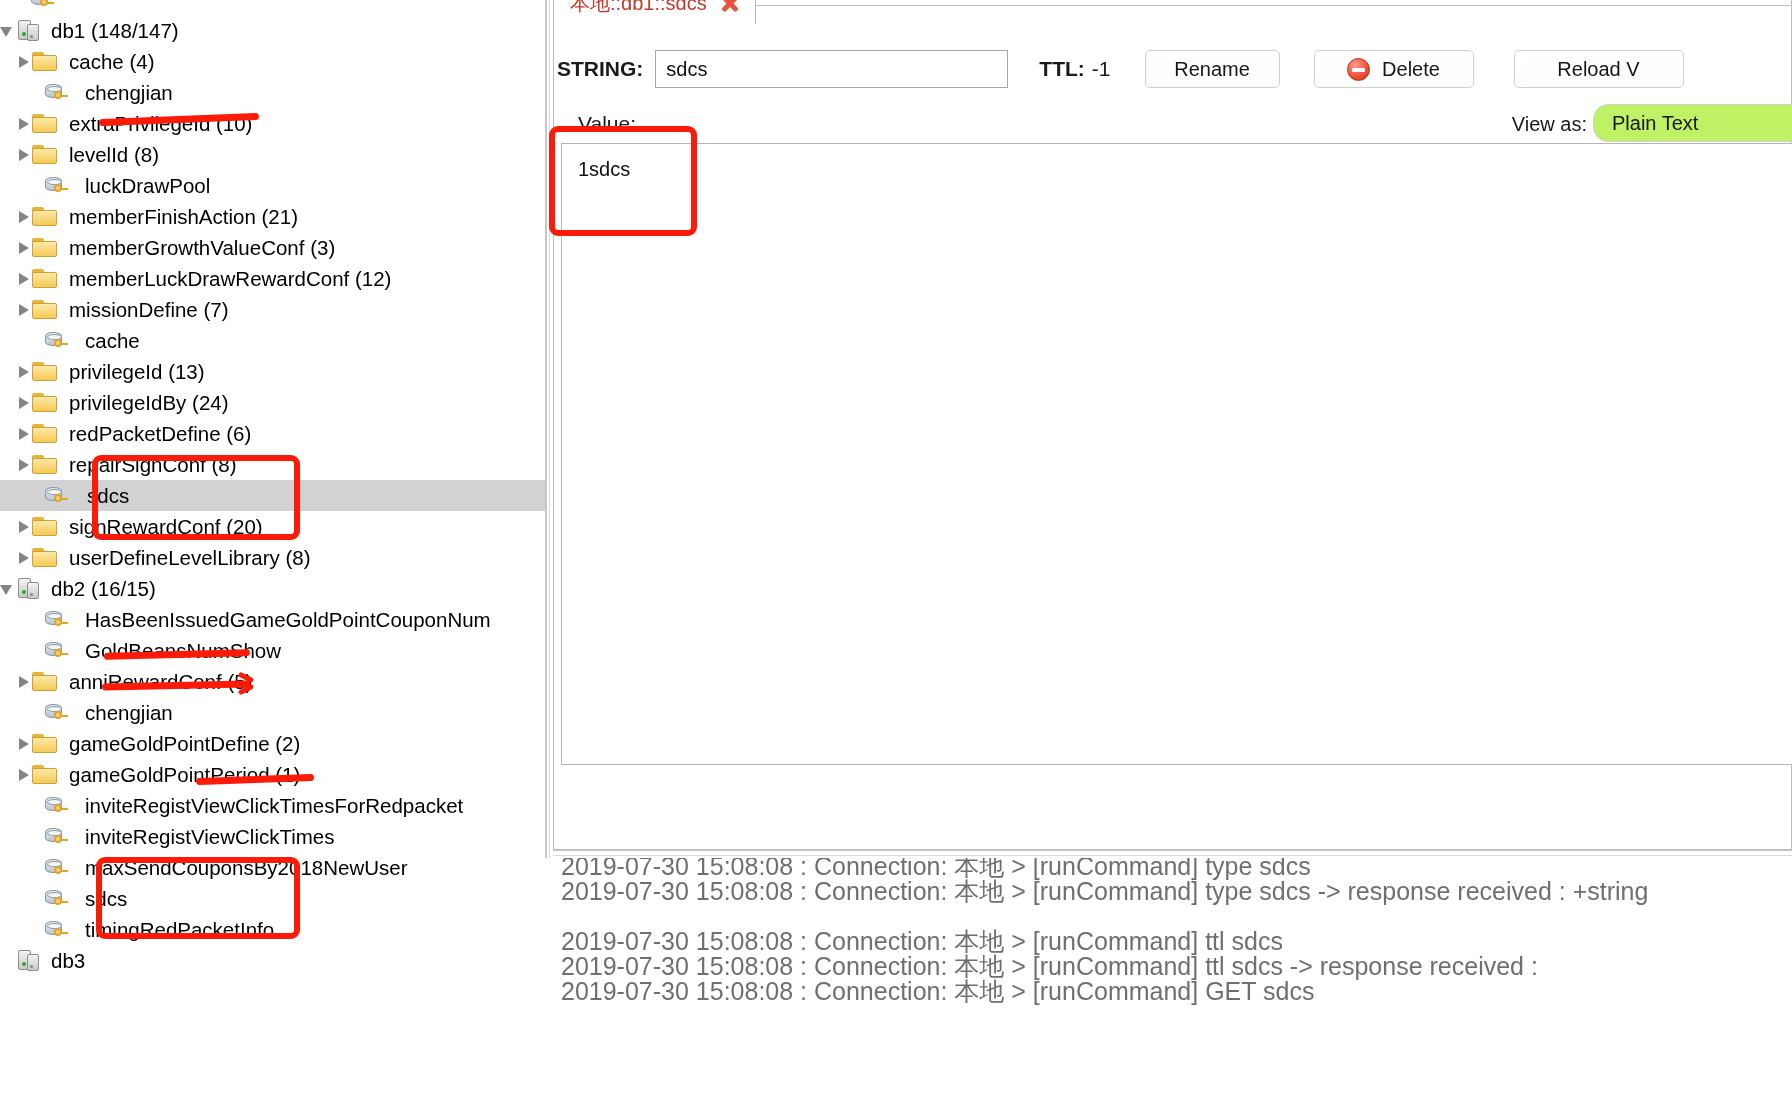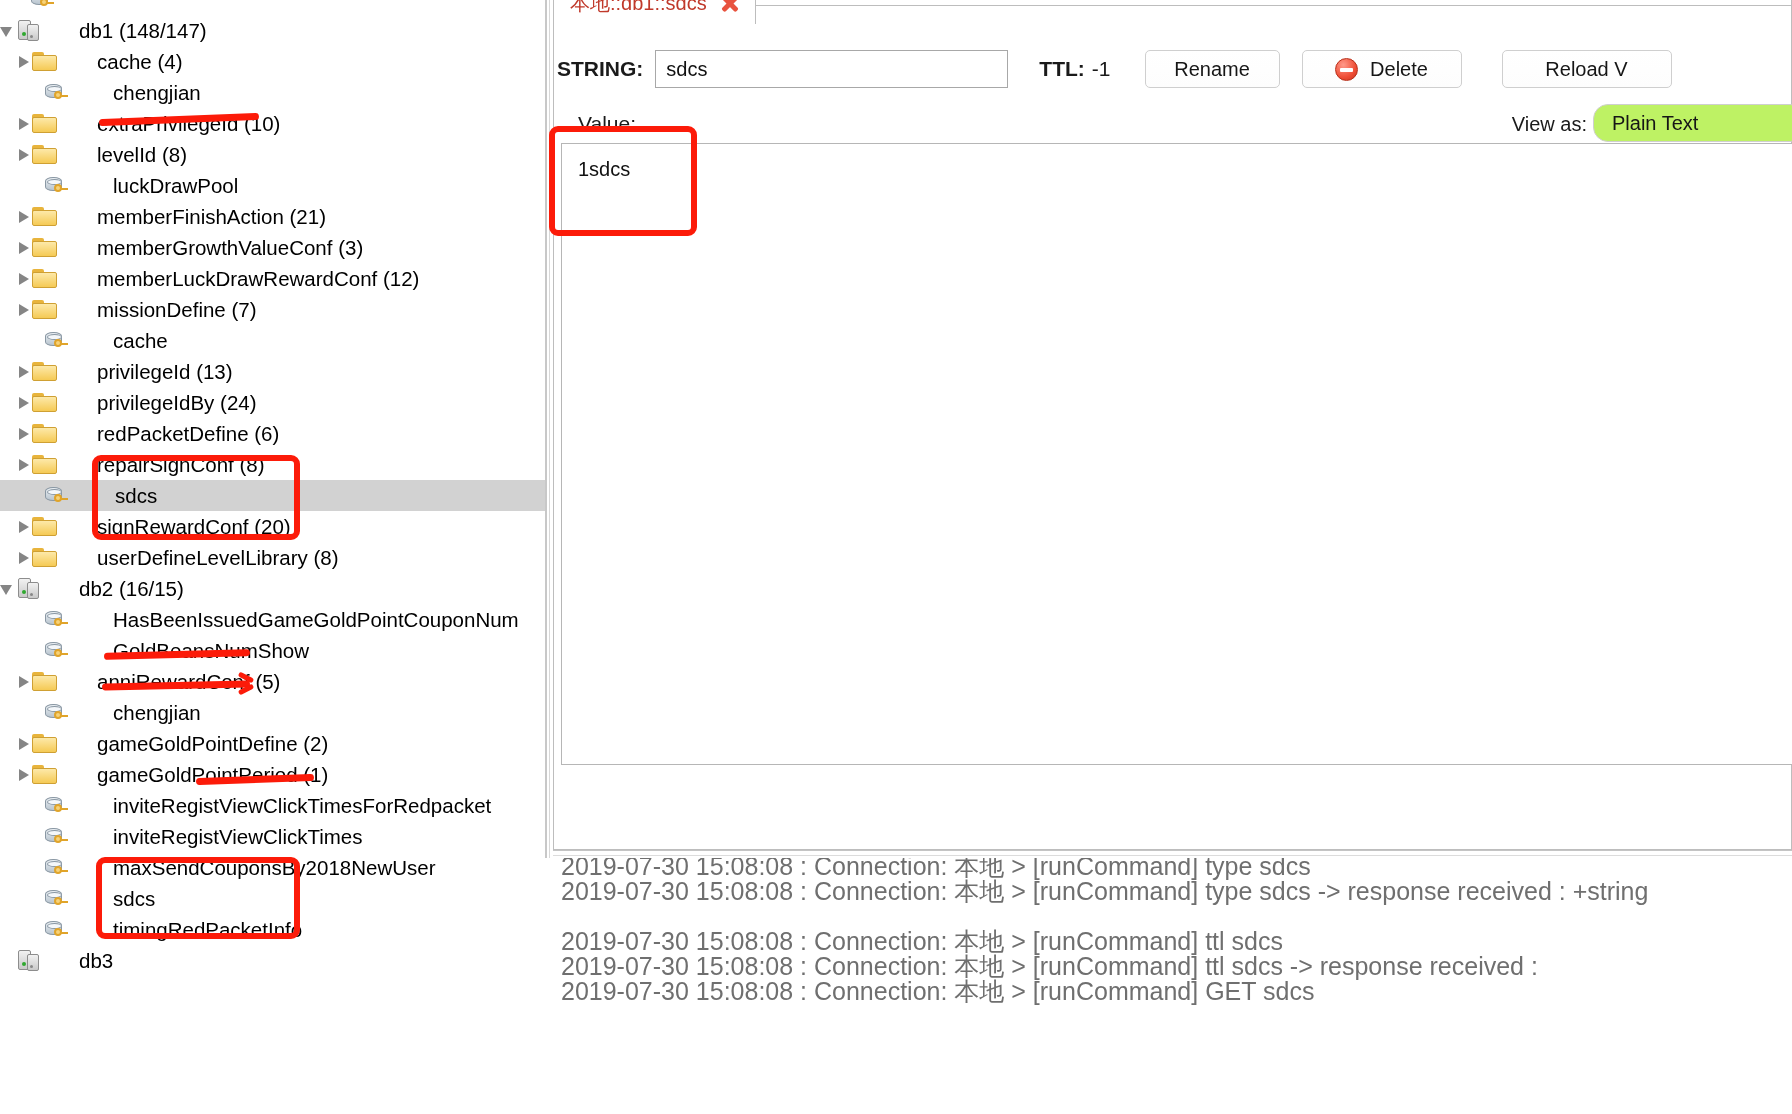--- a/index.html
+++ b/index.html
@@ -141,21 +141,21 @@
     border: 2px solid #e0a42a;
     border-radius: 50%;
     background: #f6d27a;
   }
   .icon-keyval .keyst {
     position: absolute; left: 17px; top: 13px;
     width: 7px; height: 2px;
     background: #e0a42a;
   }
 
-  .tree-label { padding-left: 2px; margin-left: 28px; }
+  .tree-label { padding-left: 2px; }
   .indent-1 { width: 30px; flex: 0 0 30px; }
   .indent-2 { width: 44px; flex: 0 0 44px; }
   .gap-twisty { width: 16px; flex: 0 0 16px; }
 
   
   #right-panel {
     position: absolute;
     left: 545px; top: 0;
     width: 1247px; height: 1114px;
     background: #ffffff;
@@ -268,21 +268,21 @@
     color: #161616;
     display: inline-flex;
     align-items: center;
     justify-content: center;
     gap: 12px;
     padding: 0 18px;
     white-space: nowrap;
     font-family: "Liberation Sans", sans-serif;
   }
   #btn-rename { margin-left: 34px; width: 135px; }
-  #btn-delete { margin-left: 22px; width: 160px; }
+  #btn-delete { margin-left: 34px; width: 160px; }
   #btn-reload { margin-left: 40px; width: 170px; }
 
   .icon-deny {
     width: 23px; height: 23px; flex: 0 0 23px;
     border-radius: 50%;
     background: radial-gradient(circle at 35% 28%, #ff9a8a 0%, #ef4e36 60%, #c9341c 100%);
     border: 1px solid #b82e18;
     position: relative;
   }
   .icon-deny::after {

